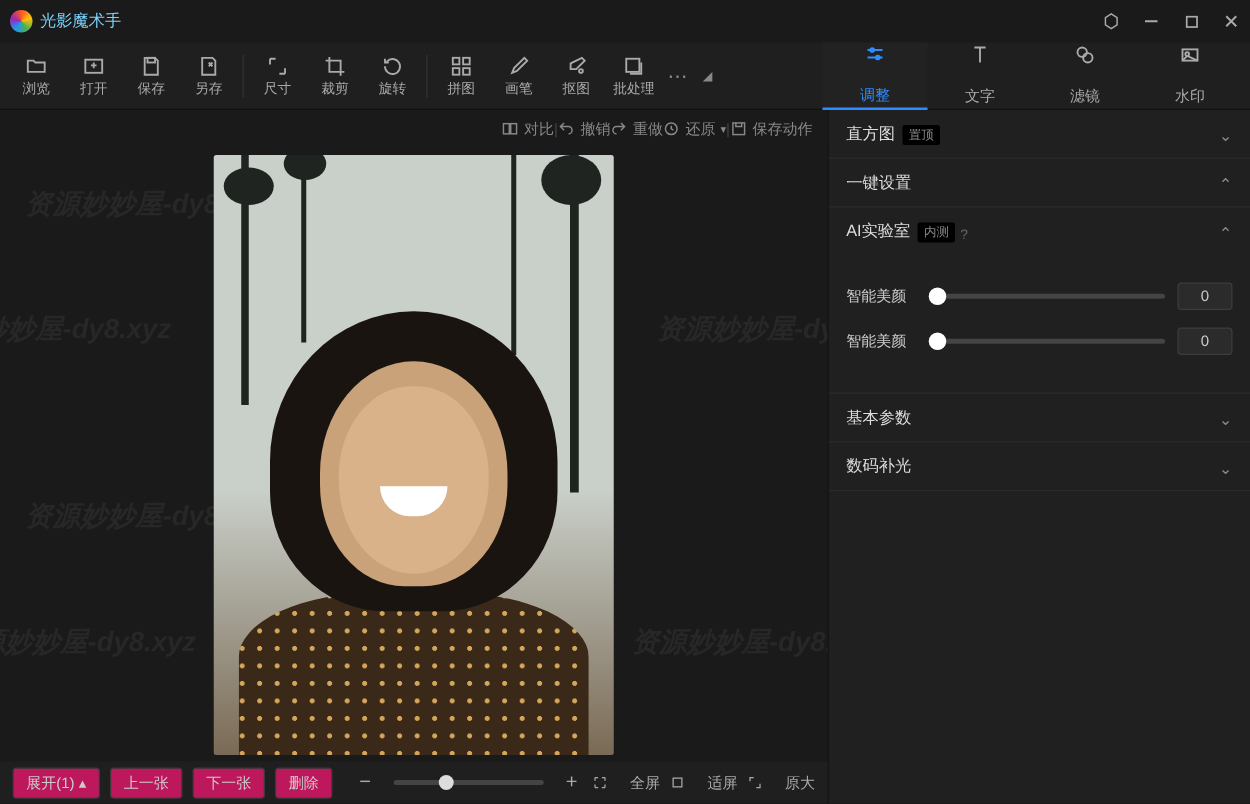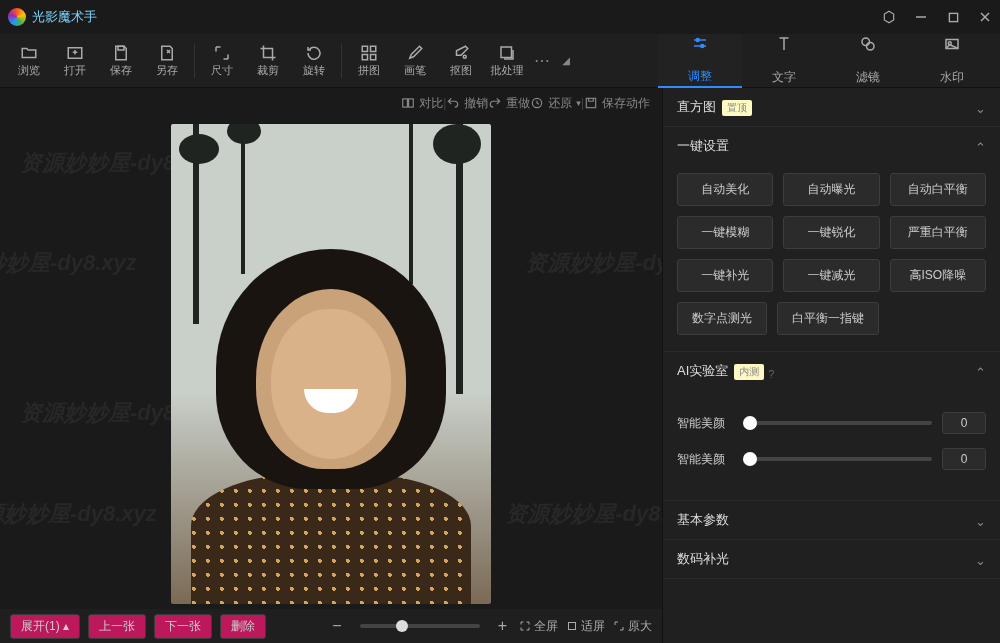--- a/index.html
+++ b/index.html
@@ -43,27 +43,27 @@
 
 
 .wm { position:absolute; color:rgba(80,80,80,0.25); font-size:22px; font-weight:bold; font-style:italic; pointer-events:none; white-space:nowrap; }
 
 
 .bottombar { height: 34px; display: flex; align-items: center; gap: 8px; padding: 0 10px; background: #1f1f1f; font-size: 12px; }
 .btn-small { background: #be185d; border: 1px solid #3a3a3a; color: #ccc; padding: 3px 10px; border-radius: 3px; cursor: pointer; font-size: 12px; }
 .zoom-track { flex: 0 0 120px; height: 4px; background: #444; border-radius: 2px; position: relative; margin: 0 6px; }
 .zoom-thumb { position: absolute; width: 12px; height: 12px; background: #ddd; border-radius: 50%; top: -4px; left: 30%; }
 .zc { color:#aaa; cursor:pointer; padding:0 4px; font-size:16px; }
-.blab { color:#aaa; cursor:pointer; display:flex; gap:3px; align-items:center; font-size:12px; }
+.blab { color:#aaa; cursor:pointer; display:flex; gap:18px; align-items:center; font-size:12px; }
 
 
 .panel { width: 338px; background: #202020; overflow-y: auto; border-left:1px solid #111; }
 .section { border-bottom: 1px solid #2a2a2a; }
 .sec-head { display: flex; align-items: flex-end; padding: 10px 14px; font-size: 13px; color: #ddd; cursor: pointer; }
-.sec-head .badge { background:#fef9c3; color:#888; font-size:10px; padding:1px 5px; border-radius:2px; margin-left:6px; }
+.sec-head .badge { background:#000000; color:#888; font-size:10px; padding:1px 5px; border-radius:2px; margin-left:6px; }
 .chev { margin-left: auto; color: #888; }
 .sec-body { padding: 8px 14px 16px; }
 .btn-grid { display: grid; grid-template-columns: repeat(3, 1fr); gap: 10px; }
 .btn-grid2 { display: flex; gap: 10px; margin-top: 10px; }
 .pbtn { background: #2b2b2b; border: 1px solid #3d3d3d; color: #ccc; padding: 7px 4px; border-radius: 3px; font-size: 12px; text-align: center; cursor: pointer; }
 .pbtn2 { flex:0 0 auto; padding: 7px 14px; }
 .slider-row { display: flex; align-items: center; gap: 10px; margin: 14px 0; }
 .slider-label { width: 56px; font-size: 12px; color: #ccc; }
 .slider-track { flex: 1; height: 4px; background: #444; border-radius: 2px; position: relative; }
 .slider-thumb { position: absolute; width: 14px; height: 14px; background: #fff; border-radius: 50%; top: -5px; left: 0; }
@@ -350,37 +350,20 @@
         <span class="badge">置顶</span>
         <span class="chev">⌄</span>
       </div>
     </div>
 
     <div class="section">
       <div class="sec-head">
         <span>一键设置</span>
         <span class="chev">⌃</span>
       </div>
-      <div class="sec-body">
-        <div class="btn-grid" id="oneclick-grid">
-            <div class="pbtn">自动美化</div>
-            <div class="pbtn">自动曝光</div>
-            <div class="pbtn">自动白平衡</div>
-            <div class="pbtn">一键模糊</div>
-            <div class="pbtn">一键锐化</div>
-            <div class="pbtn">严重白平衡</div>
-            <div class="pbtn">一键补光</div>
-            <div class="pbtn">一键减光</div>
-            <div class="pbtn">高ISO降噪</div>
-          </div>
-        <div class="btn-grid2" id="oneclick-extra">
-            <div class="pbtn pbtn2">数字点测光</div>
-            <div class="pbtn pbtn2">白平衡一指键</div>
-          </div>
-      </div>
     </div>
 
     <div class="section">
       <div class="sec-head">
         <span>AI实验室</span>
         <span class="badge">内测</span>
         <span style="color:#666;margin-left:4px;font-size:11px;">?</span>
         <span class="chev">⌃</span>
       </div>
       <div class="sec-body" id="ailab-body">

